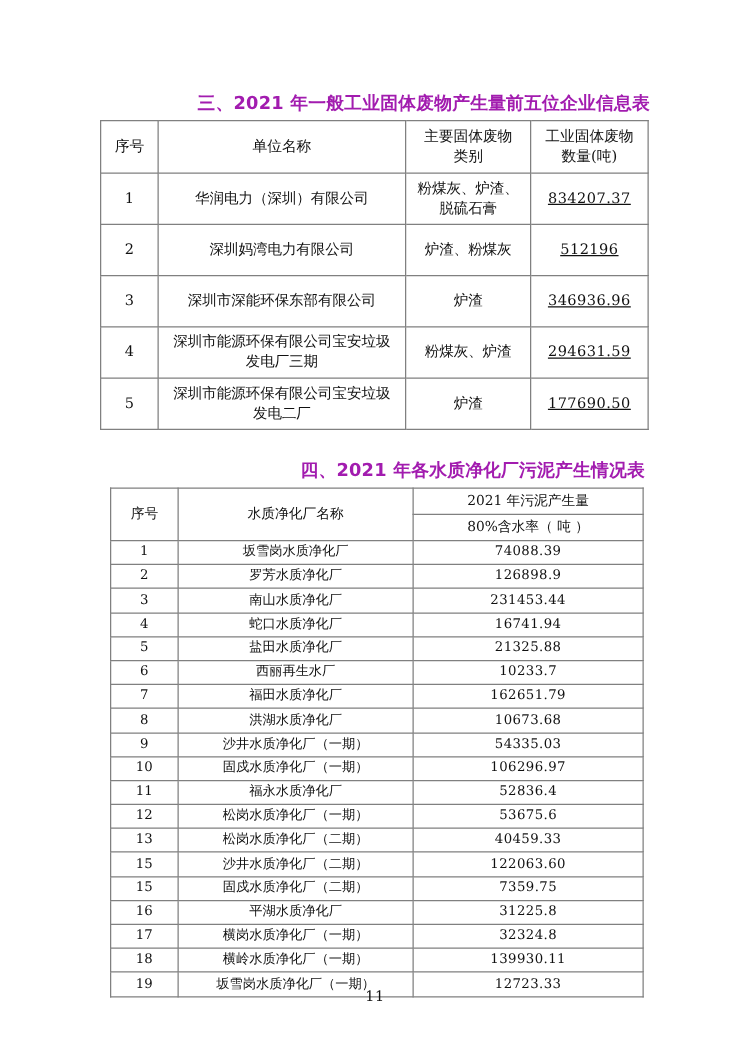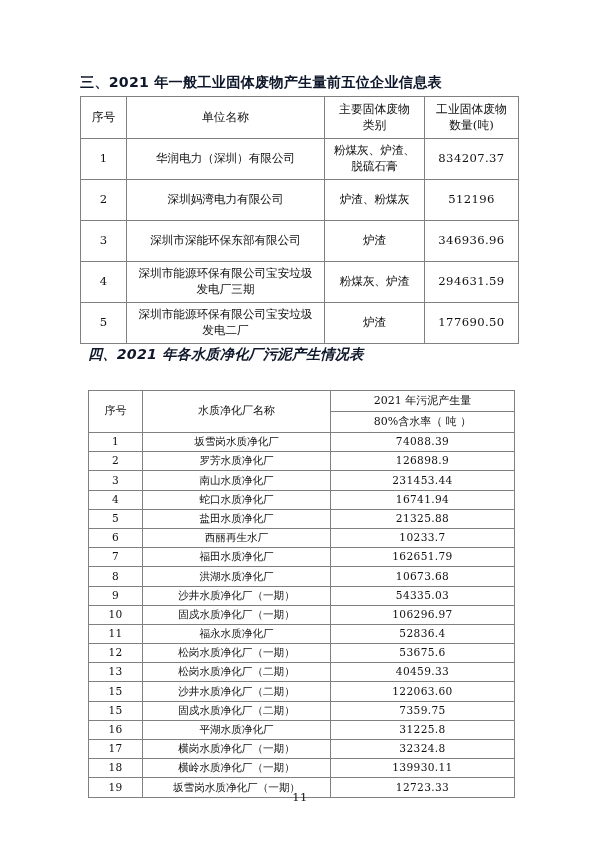--- a/index.html
+++ b/index.html
@@ -18,41 +18,40 @@
 
   .page {
     width: 600px;
     height: 848px;
     position: relative;
     box-sizing: border-box;
   }
 
   
   .section-title {
-    text-align: left;
+    text-align: right;
     font-family: "DejaVu Sans", "Liberation Sans", sans-serif;
     font-weight: bold;
     font-size: 14.2px;
     letter-spacing: 0.2px;
-    color: #0f172a;
+    color: #a21caf;
   }
 
   #title-1 {
     position: absolute;
     left: 80px;
     top: 73px;
     width: 440px;
   }
 
   #title-2 {
     position: absolute;
     left: 88px;
-    top: 345px;
+    top: 367px;
     width: 428px;
-    font-style: italic;
   }
 
   
   table.doc-table {
     border-collapse: collapse;
     position: absolute;
     table-layout: fixed;
     background: #fff;
   }
   table.doc-table td,
@@ -77,21 +76,21 @@
     height: 41px;
     font-size: 11.8px;
   }
   #table-waste td {
     height: 40px;
   }
   #table-waste .col-idx   { width: 46px; }
   #table-waste .col-name  { width: 198px; }
   #table-waste .col-type  { width: 100px; }
   #table-waste .col-qty   { width: 94px; }
-  #table-waste .qty-cell  { font-family: "DejaVu Serif", "Liberation Serif", serif; letter-spacing: 0.4px; }
+  #table-waste .qty-cell  { font-family: "DejaVu Serif", "Liberation Serif", serif; letter-spacing: 0.4px; text-decoration: underline; }
 
   
   #table-sludge {
     left: 88px;
     top: 390px;
     width: 426px;
     font-size: 10.6px;
     line-height: 1.3;
   }
   #table-sludge th {

